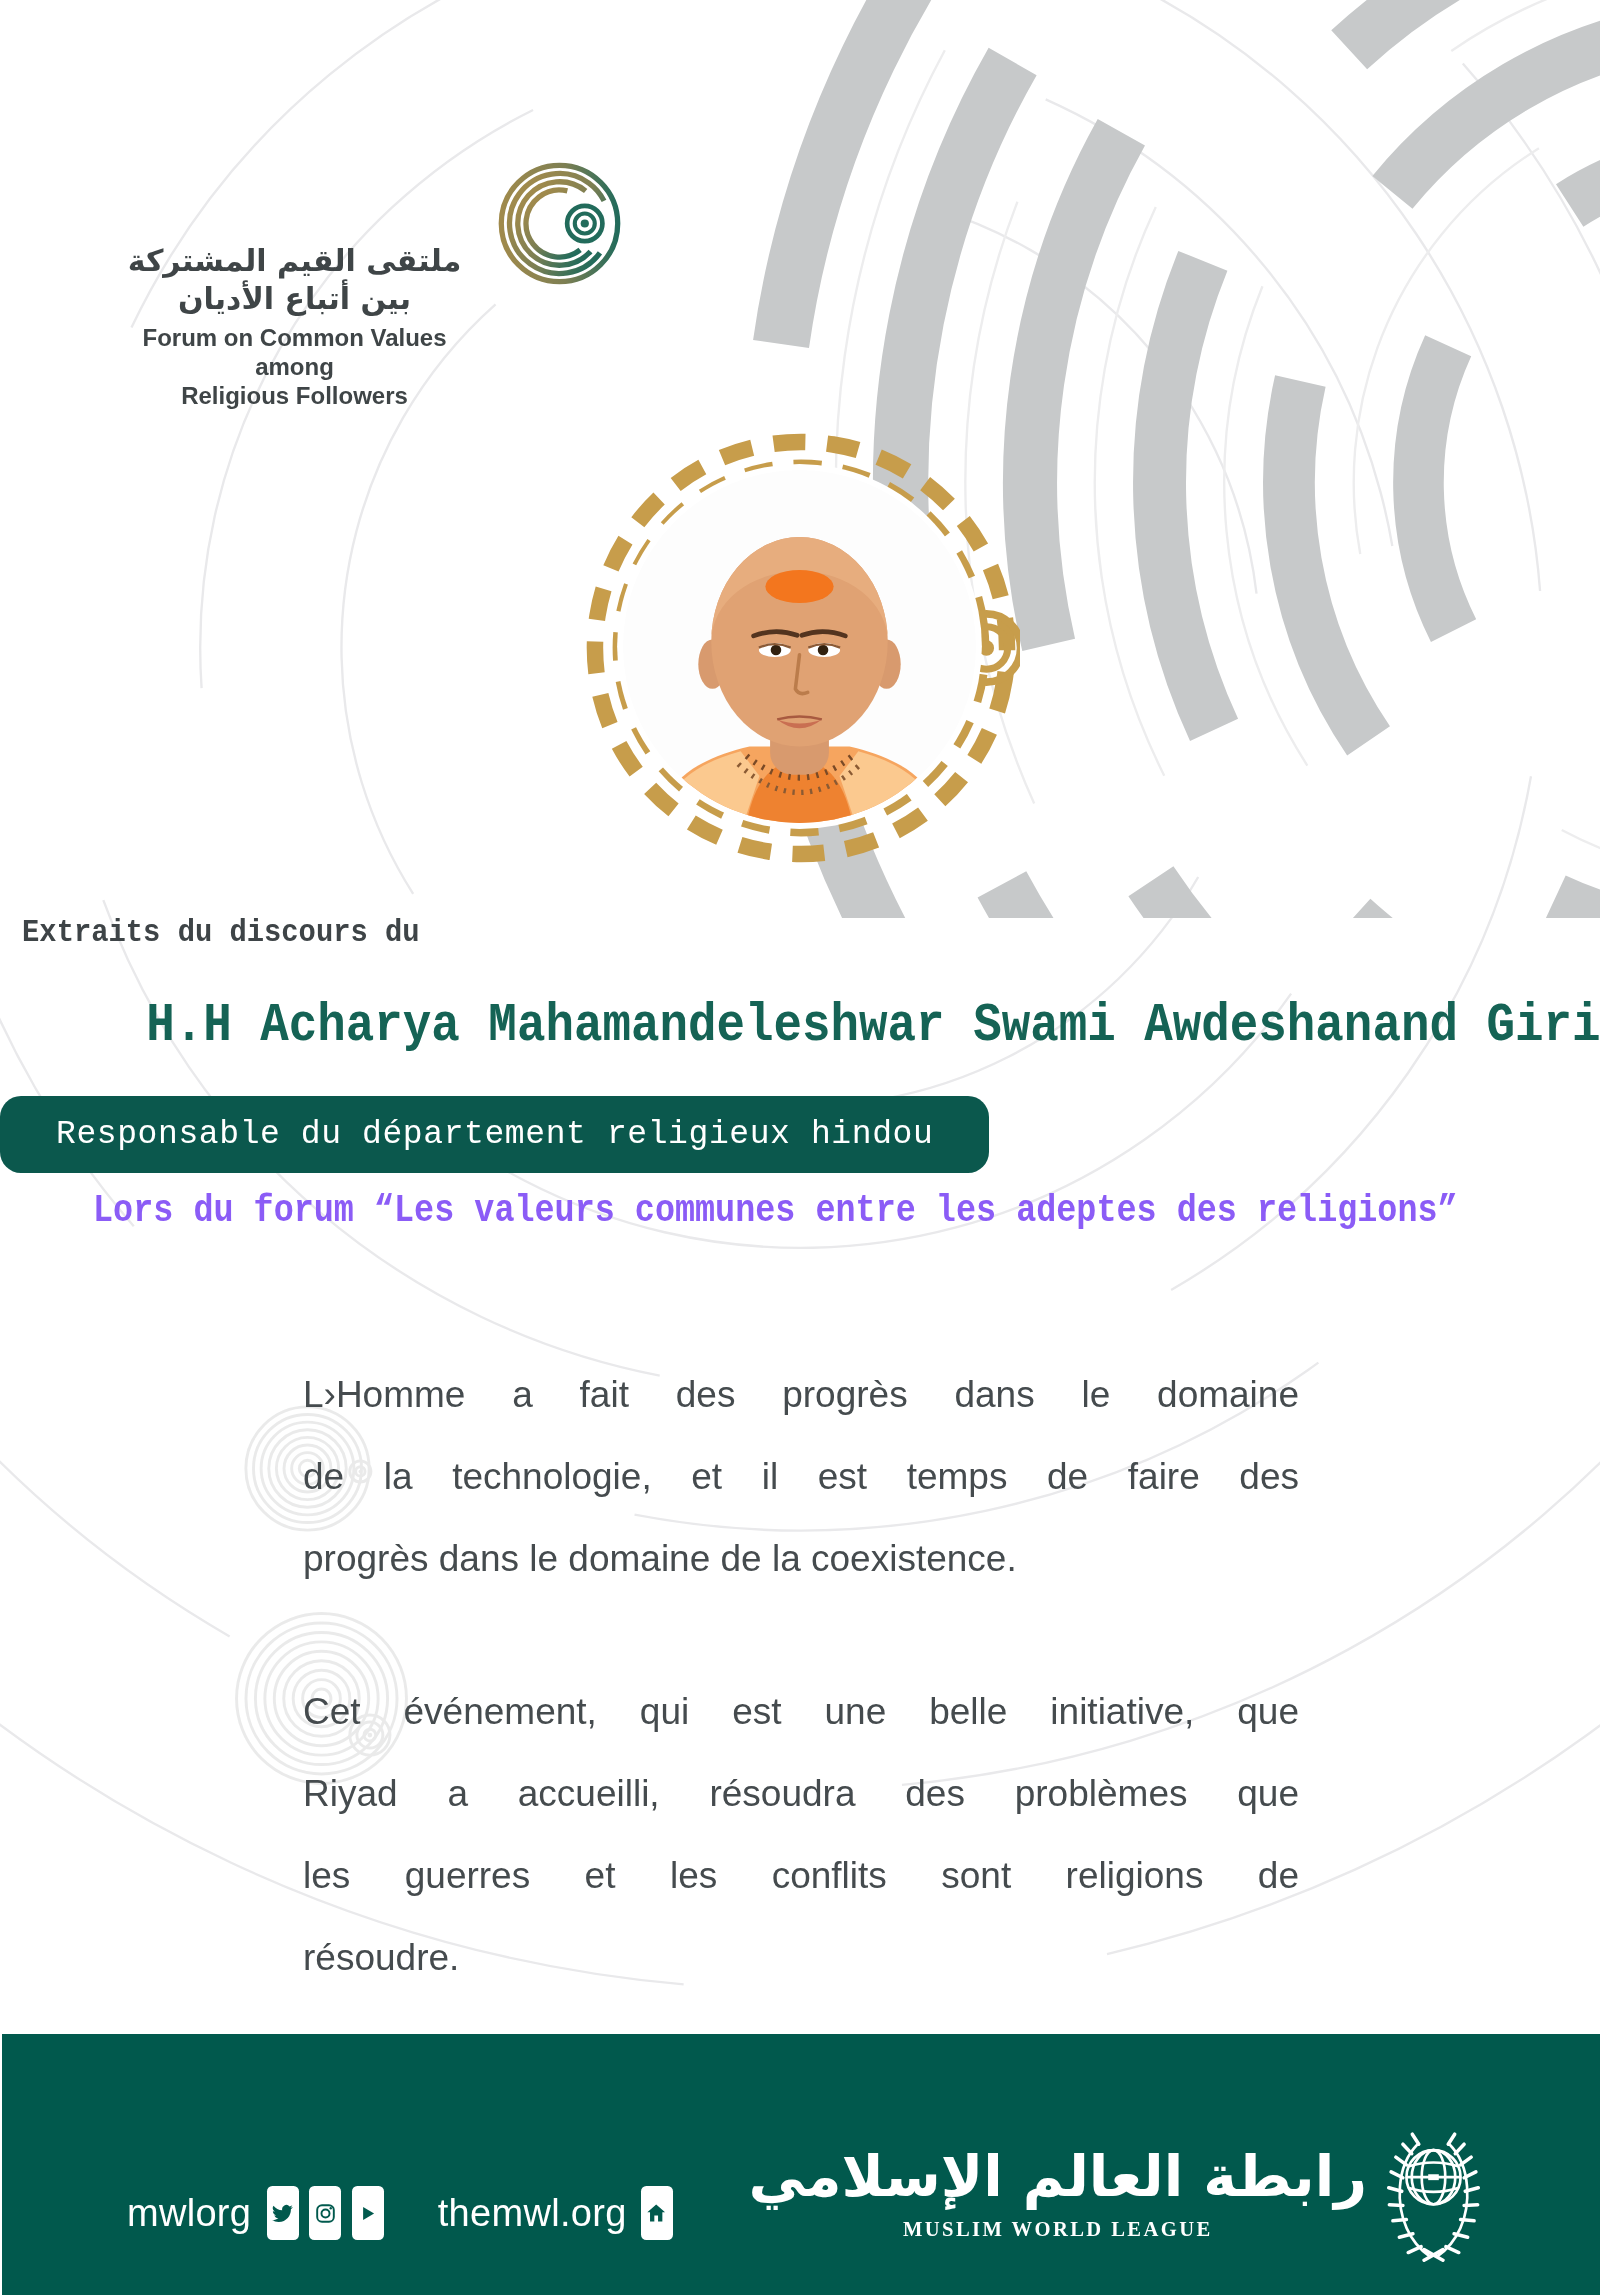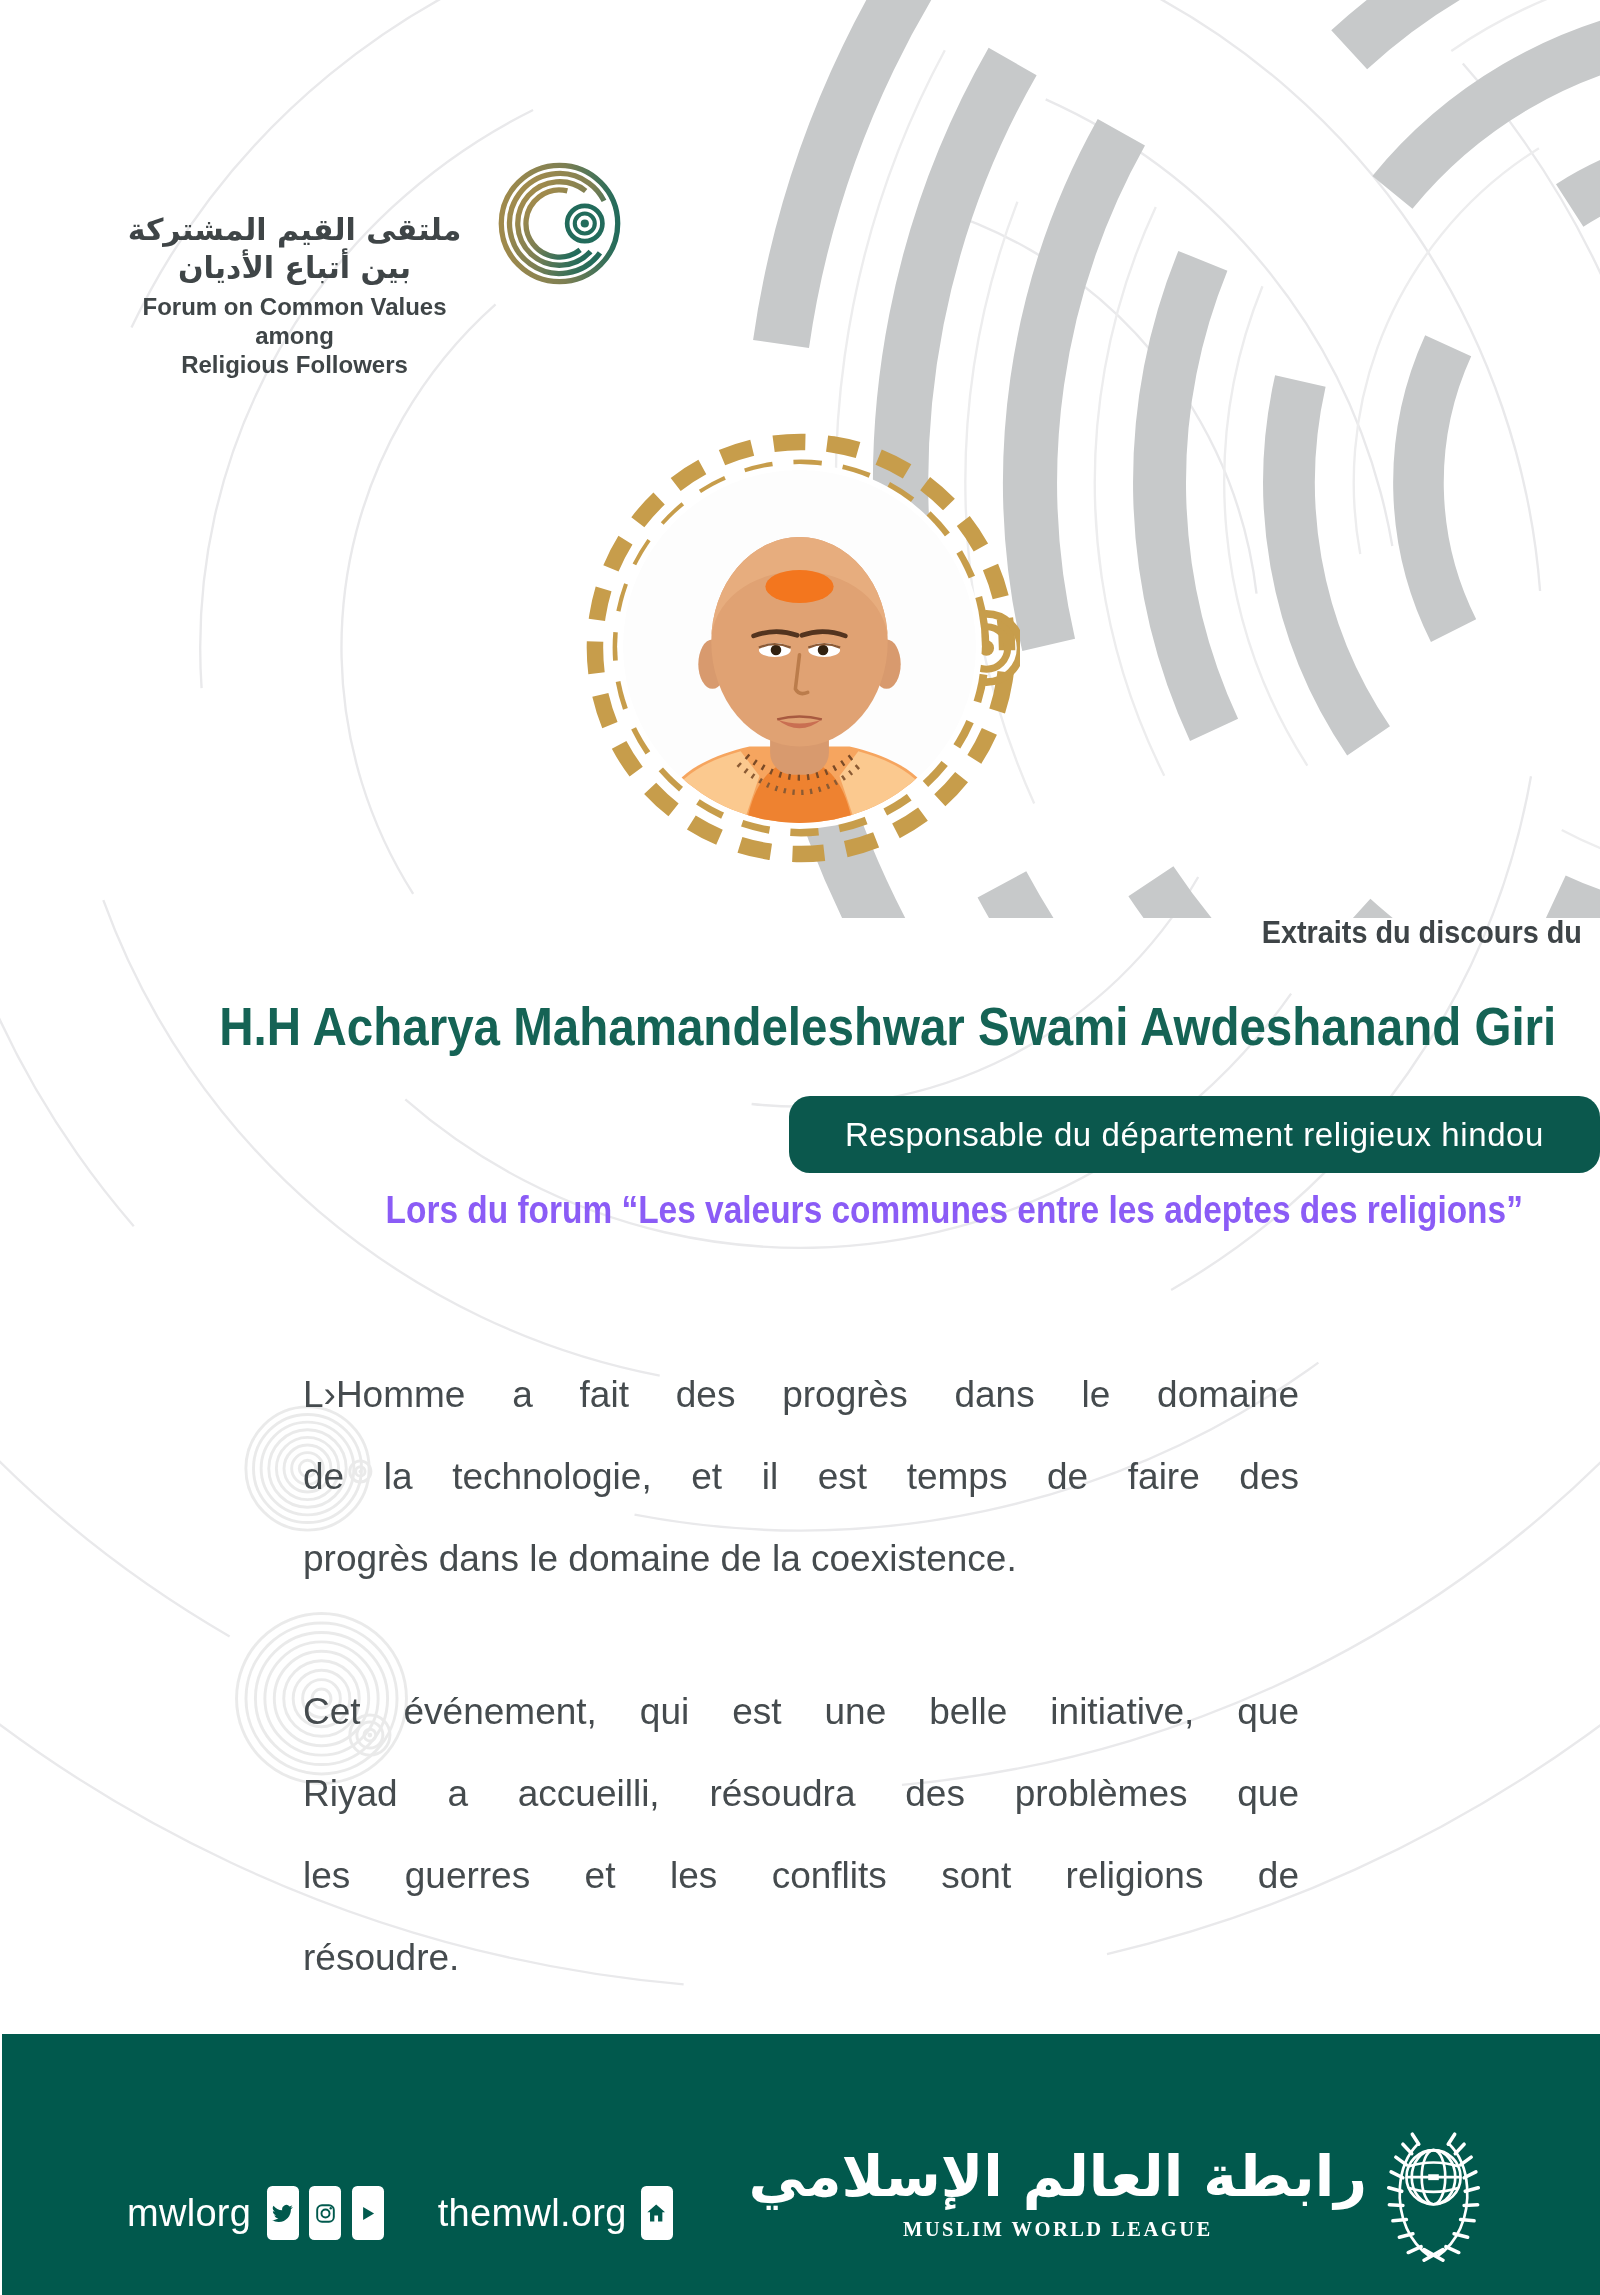--- a/index.html
+++ b/index.html
@@ -8,31 +8,31 @@
   .abs{position:absolute;}
 
   
   #bg-hairlines{left:0;top:0;z-index:0;}
   #bg-arcs{left:712px;top:0;z-index:0;}
   .wm{z-index:1;opacity:.75;}
 
   
   #header{left:106px;top:160px;display:flex;align-items:flex-start;z-index:2;}
   #header .titles{width:377px;text-align:center;margin-top:51px;color:#3f4547;}
-  .title-ar{font-family:"DejaVu Sans", sans-serif;font-weight:700;font-size:30px;line-height:1.25;direction:rtl;}
+  .title-ar{font-family:"DejaVu Sans", sans-serif;font-weight:700;font-size:30px;line-height:1.25;direction:rtl;margin-top:31px;}
   .title-en{font-weight:700;font-size:24px;line-height:1.22;margin-top:5.9px;}
   #forum-logo{margin-left:13px;}
 
   
   #ring{left:582px;top:429px;z-index:2;}
   #photo{left:623px;top:470px;width:353px;height:353px;border-radius:50%;
          background:#ffffff;overflow:hidden;z-index:3;box-shadow:0 0 0 5.9px #ffffff;}
 
   
-  .centerline{left:0;width:1600px;text-align:right;z-index:2;}
+  .centerline{left:0;width:1600px;text-align:left;z-index:2;font-family:Liberation Mono, monospace;}
   #caption{top:914px;color:#3e4447;font-size:32px;font-weight:700;}
   #caption span{display:inline-block;transform:scaleX(.9);}
   #speaker-name{top:995px;color:#156355;font-size:54px;font-weight:700;white-space:nowrap;padding-left:47px;}
   #speaker-name span{display:inline-block;transform:scaleX(.88);}
   #badge-row{top:1096px;}
   #role-badge{display:inline-block;background:#0b584d;color:#ffffff;font-size:33px;font-weight:400;
               line-height:77px;padding:0 56px;border-radius:21px;letter-spacing:0.6px;}
   #event-line{top:1189px;color:#8b5cf6;font-size:38px;font-weight:700;white-space:nowrap;}
   #event-line span{display:inline-block;transform:scaleX(.88);}
 

